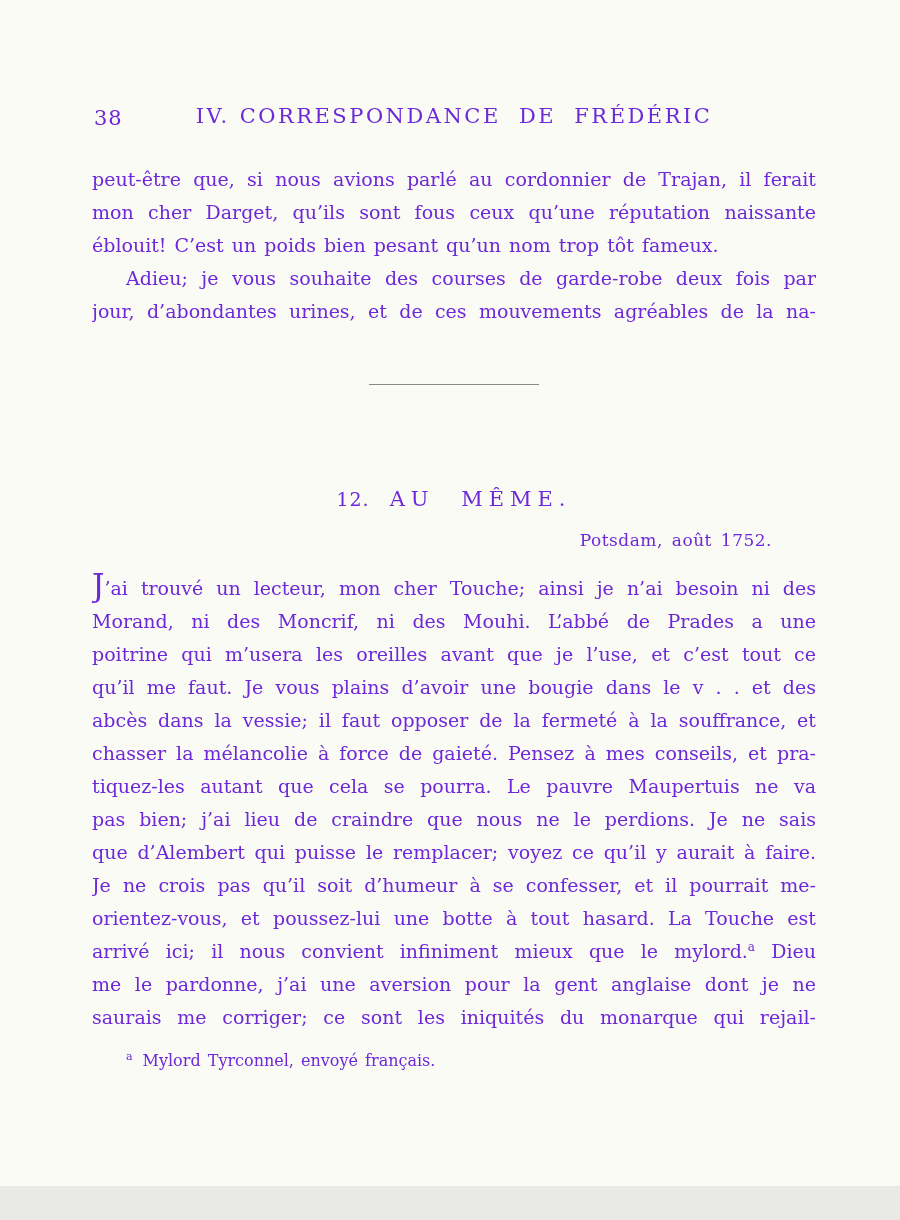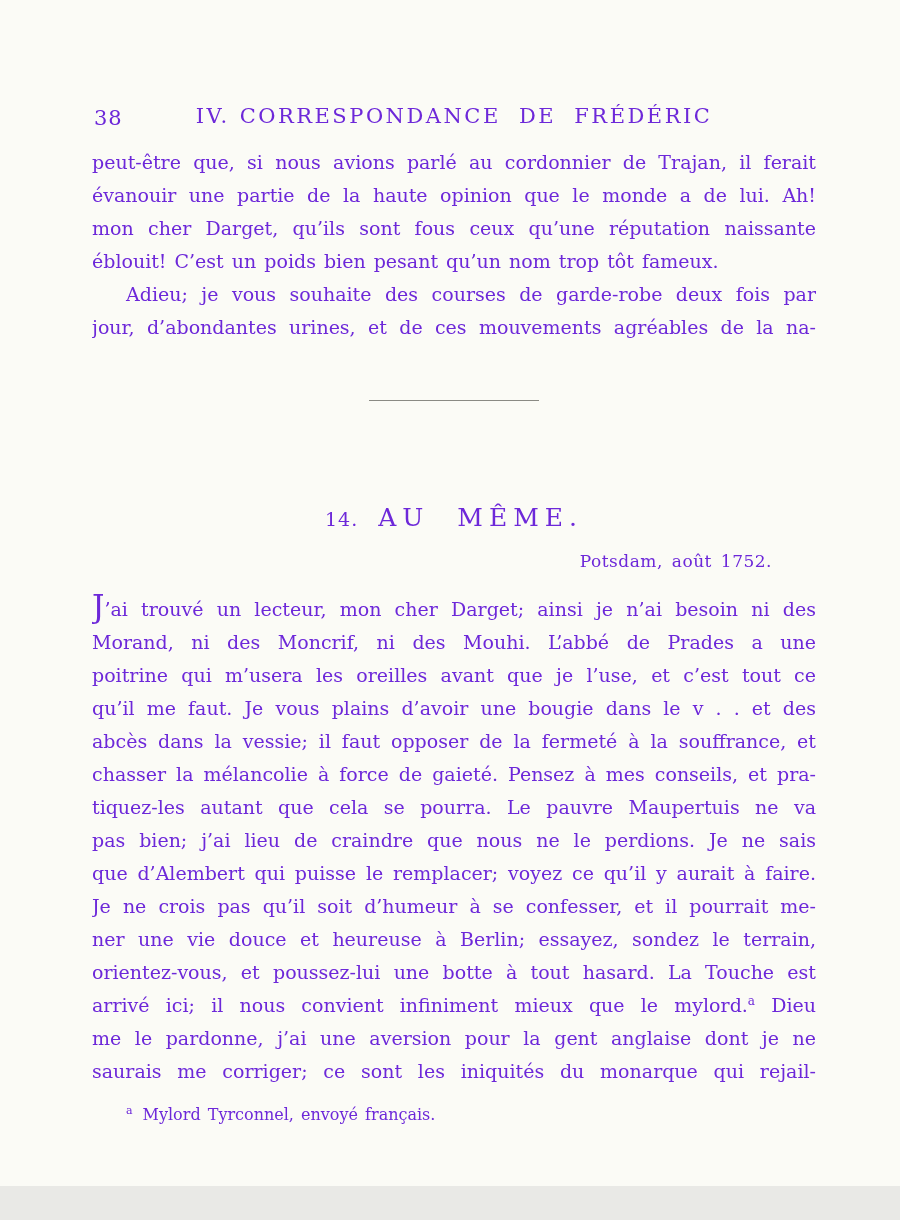--- a/index.html
+++ b/index.html
@@ -35,21 +35,21 @@
   .running-title {
     position: absolute; left: 0; right: 0; top: 0;
     text-align: center;
     letter-spacing: 2.5px;
     word-spacing: 9px;
     white-space: nowrap;
   }
   .running-title .numeral { margin-right: 10px; }
 
   
-  .textblock { margin-top: 9px; }
+  .textblock { margin-top: 26px; }
   .line {
     height: 33px;
     line-height: 33px;
     font-size: 19px;
     text-align: justify;
     text-align-last: justify;
     overflow: hidden;
     white-space: nowrap;
     word-spacing: 2px;
   }
@@ -68,21 +68,21 @@
 
   .section-heading {
     margin-top: 102px;
     display: flex;
     justify-content: center;
     align-items: baseline;
     gap: 20px;
   }
   .section-number { font-size: 19px; letter-spacing: 1px; }
   .section-title {
-    font-size: 25px;
+    font-size: 21px;
     letter-spacing: 6px;
     word-spacing: 14px;
   }
 
   .dateline {
     margin-top: 19px;
     text-align: right;
     padding-right: 44px;
     font-size: 17px;
     letter-spacing: 0.5px;
@@ -122,51 +122,49 @@
 <div class="page">
   <div class="content">
 
     <div class="running-header">
       <span class="page-number">38</span>
       <span class="running-title"><span class="numeral">IV.</span><span>CORRESPONDANCE DE FRÉDÉRIC</span></span>
     </div>
 
     <div class="textblock">
       <div class="line">peut-être que, si nous avions parlé au cordonnier de Trajan, il ferait</div>
-      <div class="line">évanouir une partie de la haute opinion que le monde a de lui. Ah!</div>
       <div class="line">mon cher Darget, qu’ils sont fous ceux qu’une réputation naissante</div>
       <div class="line last">éblouit! C’est un poids bien pesant qu’un nom trop tôt fameux.</div>
     </div>
 
     <div class="textblock" style="margin-top:0;">
       <div class="line indent">Adieu; je vous souhaite des courses de garde-robe deux fois par</div>
       <div class="line">jour, d’abondantes urines, et de ces mouvements agréables de la na-</div>
     </div>
 
     <div class="divider"></div>
 
     <div class="section-heading">
-      <span class="section-number">14.</span>
+      <span class="section-number">12.</span>
       <span class="section-title">AU MÊME.</span>
     </div>
 
     <div class="dateline">Potsdam, août 1752.</div>
 
     <div class="letter">
-      <div class="line"><span class="drop-initial">J</span><span>’ai trouvé un lecteur, mon cher Darget; ainsi je n’ai besoin ni des</span></div>
+      <div class="line"><span class="drop-initial">J</span><span>’ai trouvé un lecteur, mon cher Touche; ainsi je n’ai besoin ni des</span></div>
       <div class="line">Morand, ni des Moncrif, ni des Mouhi. L’abbé de Prades a une</div>
       <div class="line">poitrine qui m’usera les oreilles avant que je l’use, et c’est tout ce</div>
       <div class="line">qu’il me faut. Je vous plains d’avoir une bougie dans le v . . et des</div>
       <div class="line">abcès dans la vessie; il faut opposer de la fermeté à la souffrance, et</div>
       <div class="line">chasser la mélancolie à force de gaieté. Pensez à mes conseils, et pra-</div>
       <div class="line">tiquez-les autant que cela se pourra. Le pauvre Maupertuis ne va</div>
       <div class="line">pas bien; j’ai lieu de craindre que nous ne le perdions. Je ne sais</div>
       <div class="line">que d’Alembert qui puisse le remplacer; voyez ce qu’il y aurait à faire.</div>
       <div class="line">Je ne crois pas qu’il soit d’humeur à se confesser, et il pourrait me-</div>
-      <div class="line">ner une vie douce et heureuse à Berlin; essayez, sondez le terrain,</div>
       <div class="line">orientez-vous, et poussez-lui une botte à tout hasard. La Touche est</div>
       <div class="line"><span>arrivé ici; il nous convient infiniment mieux que le mylord.</span><sup class="note-ref">a</sup><span> Dieu</span></div>
       <div class="line">me le pardonne, j’ai une aversion pour la gent anglaise dont je ne</div>
       <div class="line">saurais me corriger; ce sont les iniquités du monarque qui rejail-</div>
     </div>
 
     <div class="footnote">
       <span class="marker">a</span><span>Mylord Tyrconnel, envoyé français.</span>
     </div>
 

